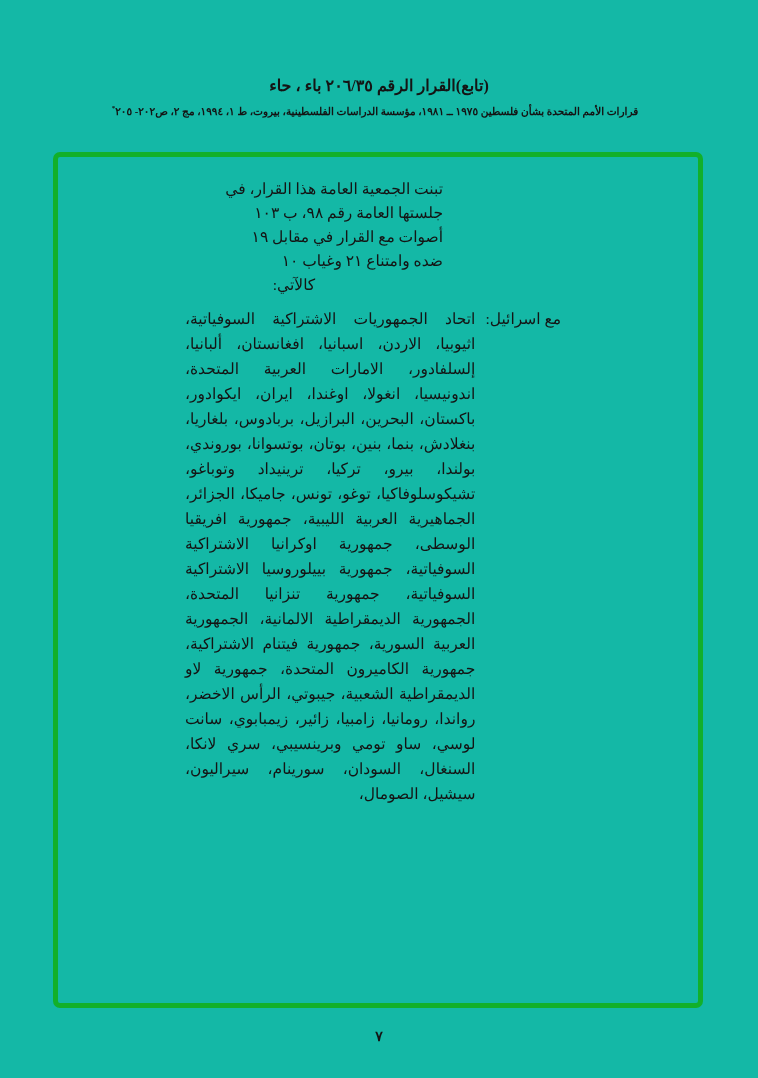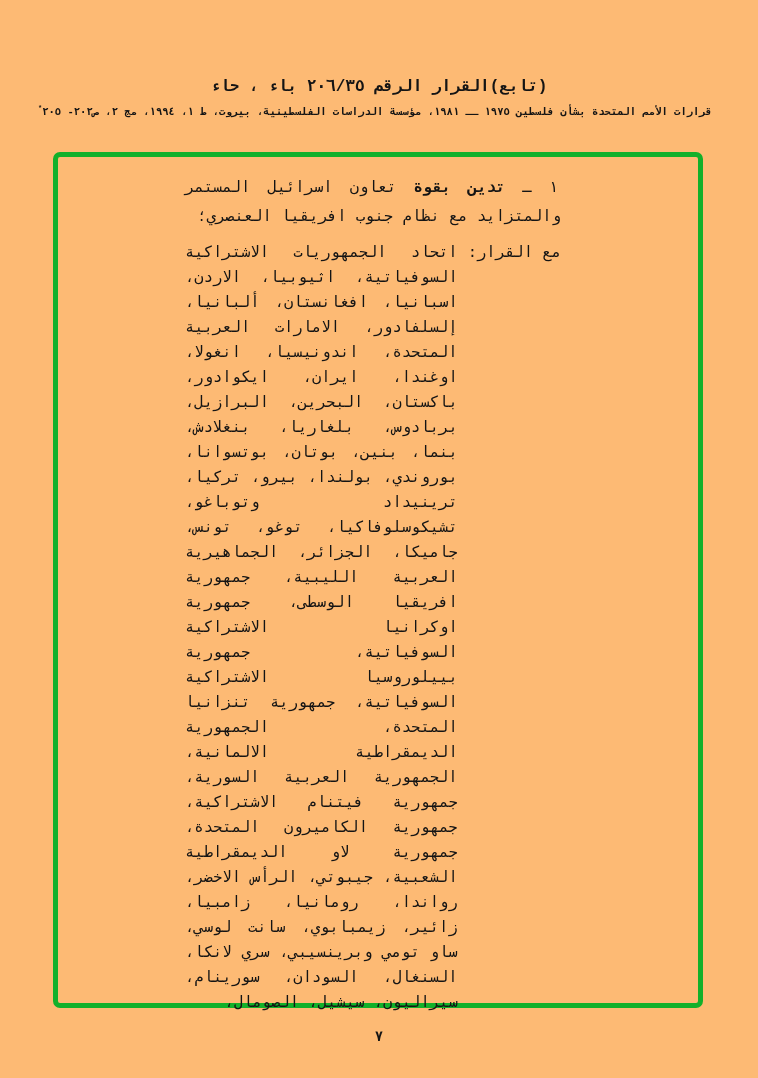--- a/index.html
+++ b/index.html
@@ -1,20 +1,20 @@
 <!DOCTYPE html>
 <html lang="ar"><head>
 <meta charset="utf-8">
 <style>
   html,body{margin:0;padding:0;background:#ffffff;}
   .page{
     position:relative;
     width:758px;height:1078px;
-    background:#fdba74;
-    font-family:Liberation Mono, monospace;
+    background:#14b8a6;
+    font-family:Liberation Serif, serif;
     color:#141414;
     overflow:hidden;
   }
   .header-title{
     position:absolute;top:76px;left:0;right:0;
     text-align:center;direction:rtl;
     font-size:16px;font-weight:bold;letter-spacing:0.5px;
   }
   .header-source{
     position:absolute;top:104px;left:0;right:8px;
@@ -66,28 +66,34 @@
   <div class="header-title">(تابع)القرار الرقم ٢٠٦/٣٥ باء ، حاء</div>
 
   <div class="header-source">
     <span>قرارات الأمم المتحدة بشأن فلسطين ١٩٧٥ ــ ١٩٨١، مؤسسة الدراسات الفلسطينية، بيروت، ط ١، ١٩٩٤، مج ٢، ص٢٠٢- ٢٠٥</span><sup>*</sup>
   </div>
 
   <div class="frame"></div>
 
   <div class="content">
 
-    <p class="clause"><span>١ ـ </span><b>تدين بقوة</b><span> تعاون اسرائيل المستمر والمتزايد مع نظام جنوب افريقيا العنصري؛</span></p>
 
 
 
+    <div class="adoption">
+      <div class="adoption-line">تبنت الجمعية العامة هذا القرار، في</div>
+      <div class="adoption-line">جلستها العامة رقم ٩٨، ب ١٠٣</div>
+      <div class="adoption-line">أصوات مع القرار في مقابل ١٩</div>
+      <div class="adoption-line">ضده وامتناع ٢١ وغياب ١٠</div>
+      <div class="adoption-line">كالآتي:</div>
+    </div>
 
     <div class="vote-row">
       <div class="vote-label">
-        <span>مع القرار</span>
+        <span>مع اسرائيل</span>
         <span>:</span>
       </div>
       <div class="vote-countries">اتحاد الجمهوريات الاشتراكية السوفياتية، اثيوبيا، الاردن، اسبانيا، افغانستان، ألبانيا، إلسلفادور، الامارات العربية المتحدة، اندونيسيا، انغولا، اوغندا، ايران، ايكوادور، باكستان، البحرين، البرازيل، بربادوس، بلغاريا، بنغلادش، بنما، بنين، بوتان، بوتسوانا، بوروندي، بولندا، بيرو، تركيا، ترينيداد وتوباغو، تشيكوسلوفاكيا، توغو، تونس، جاميكا، الجزائر، الجماهيرية العربية الليبية، جمهورية افريقيا الوسطى، جمهورية اوكرانيا الاشتراكية السوفياتية، جمهورية بييلوروسيا الاشتراكية السوفياتية، جمهورية تنزانيا المتحدة، الجمهورية الديمقراطية الالمانية، الجمهورية العربية السورية، جمهورية فيتنام الاشتراكية، جمهورية الكاميرون المتحدة، جمهورية لاو الديمقراطية الشعبية، جيبوتي، الرأس الاخضر، رواندا، رومانيا، زامبيا، زائير، زيمبابوي، سانت لوسي، ساو تومي وبرينسيبي، سري لانكا، السنغال، السودان، سورينام، سيراليون، سيشيل، الصومال،</div>
     </div>
 
   </div>
 
   <div class="footer-page-number">٧</div>
 
 </div>

